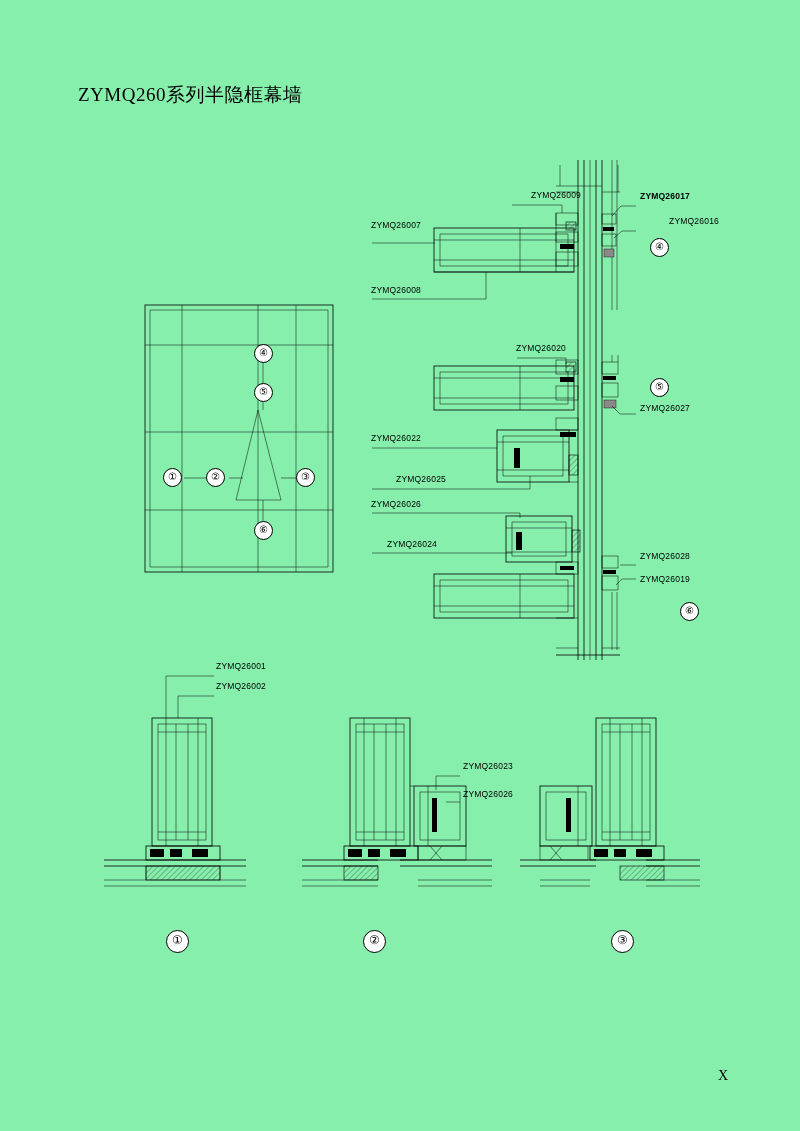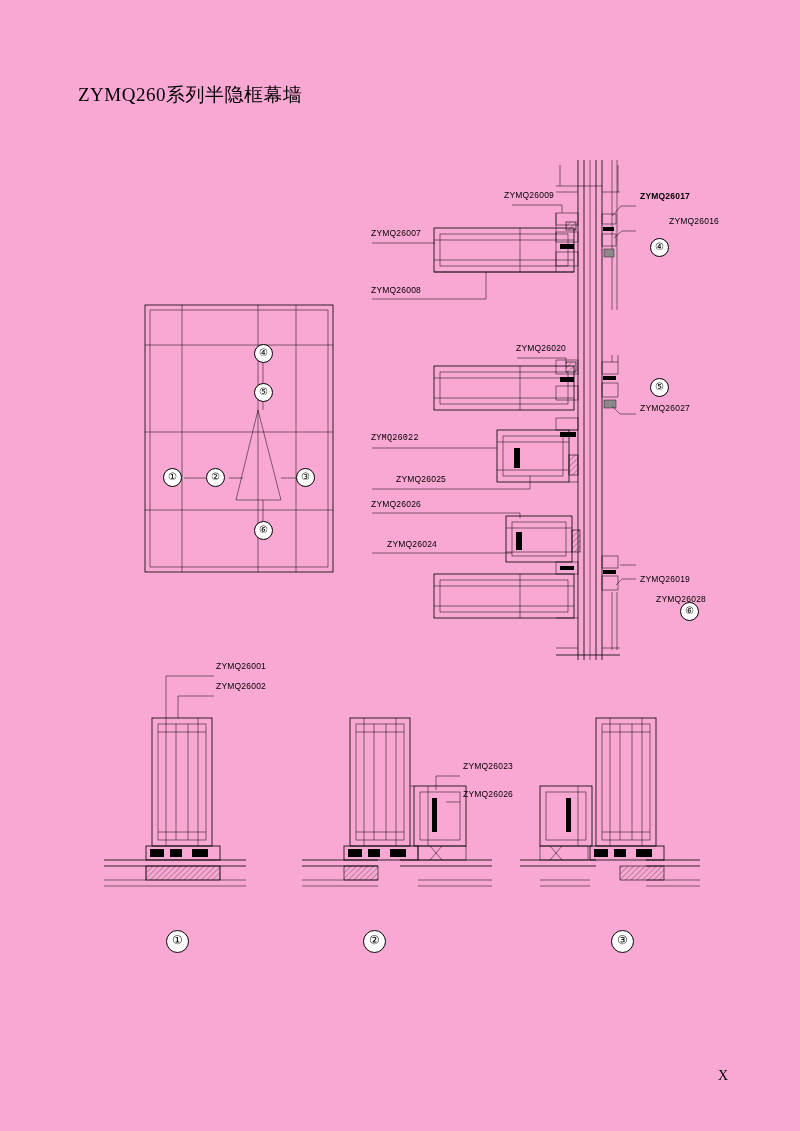--- a/index.html
+++ b/index.html
@@ -11,21 +11,21 @@
     width: 800px;
     height: 1131px;
     position: relative;
     font-family: "Liberation Serif", serif;
     color: #000000;
     overflow: hidden;
   }
   .page {
     position: absolute;
     inset: 0;
-    background: #f9a8d4;
+    background: #86efac;
   }
   #title {
     position: absolute;
     left: 78px;
     top: 82px;
     font-size: 19px;
     font-family: "Liberation Serif", serif;
     letter-spacing: 0.5px;
     white-space: nowrap;
   }
@@ -344,32 +344,32 @@
       <line class="ln-thin" x1="540" y1="880" x2="590" y2="880"></line>
       <line class="ln-thin" x1="540" y1="886" x2="590" y2="886"></line>
       <line class="ln" x1="646" y1="860" x2="700" y2="860"></line>
       <line class="ln" x1="646" y1="866" x2="700" y2="866"></line>
       <line class="ln-thin" x1="646" y1="880" x2="700" y2="880"></line>
       <line class="ln-thin" x1="646" y1="886" x2="700" y2="886"></line>
       <rect class="hatch" x="620" y="866" width="44" height="14"></rect>
     </g>
   </svg>
 
-  <div class="label" style="left:504px; top:190px;text-align:center;">ZYMQ26009</div>
+  <div class="label" style="left:531px; top:190px;text-align:center;">ZYMQ26009</div>
   <div class="label" style="left:640px; top:191px;font-weight:bold;">ZYMQ26017</div>
   <div class="label" style="left:669px; top:216px;">ZYMQ26016</div>
-  <div class="label" style="left:371px; top:228px;">ZYMQ26007</div>
+  <div class="label" style="left:371px; top:220px;">ZYMQ26007</div>
   <div class="label" style="left:371px; top:285px;">ZYMQ26008</div>
   <div class="label" style="left:516px; top:343px;">ZYMQ26020</div>
   <div class="label" style="left:640px; top:403px;">ZYMQ26027</div>
-  <div class="label" style="left:371px; top:433px;font-family:Liberation Mono, monospace;">ZYMQ26022</div>
+  <div class="label" style="left:371px; top:433px;">ZYMQ26022</div>
   <div class="label" style="left:356px; top:474px;margin-left:40px;">ZYMQ26025</div>
   <div class="label" style="left:371px; top:499px;">ZYMQ26026</div>
   <div class="label" style="left:371px; top:539px;margin-left:16px;">ZYMQ26024</div>
-  <div class="label" style="left:656px; top:551px;margin-top:43px;">ZYMQ26028</div>
+  <div class="label" style="left:640px; top:551px;">ZYMQ26028</div>
   <div class="label" style="left:640px; top:574px;text-align:center;">ZYMQ26019</div>
 
   <div class="label" style="left:216px; top:661px;">ZYMQ26001</div>
   <div class="label" style="left:216px; top:681px;">ZYMQ26002</div>
   <div class="label" style="left:463px; top:761px;">ZYMQ26023</div>
   <div class="label" style="left:463px; top:789px;">ZYMQ26026</div>
 
   <div class="circ" style="left:254px; top:344px;">④</div>
   <div class="circ" style="left:254px; top:383px;">⑤</div>
   <div class="circ" style="left:163px; top:468px;">①</div>

